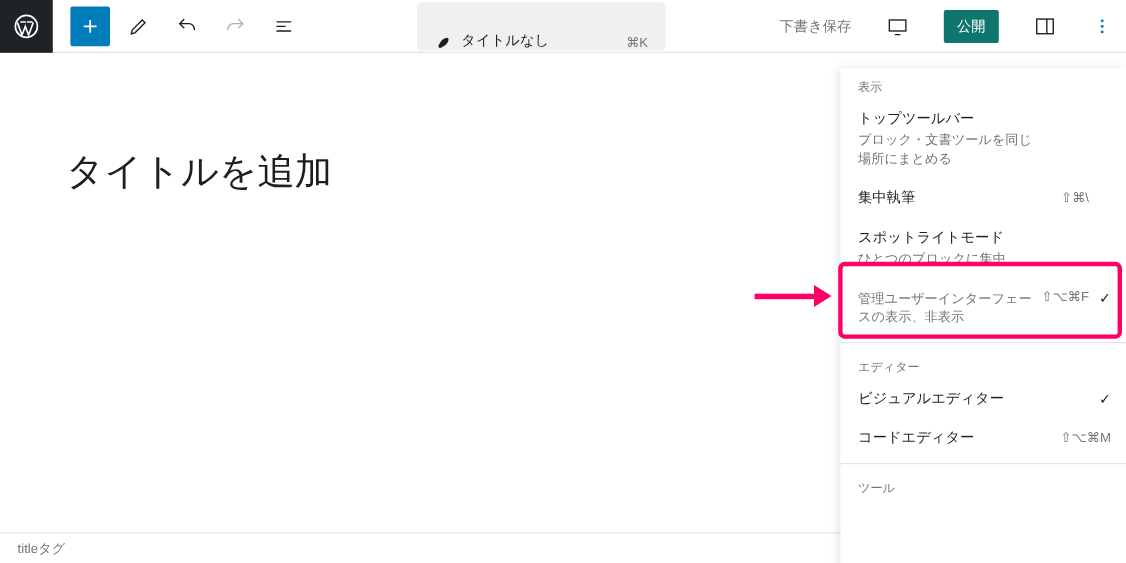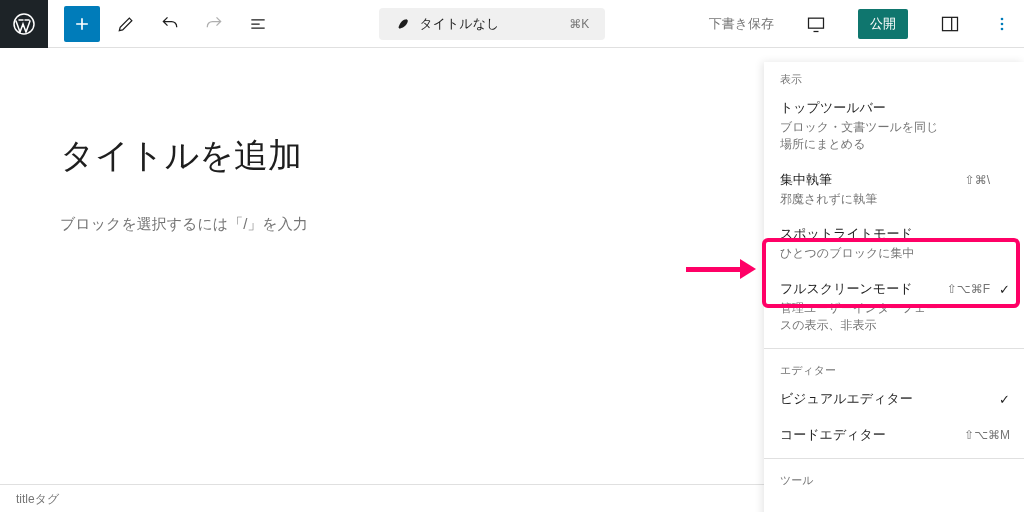--- a/index.html
+++ b/index.html
@@ -3,21 +3,21 @@
 <meta charset="utf-8">
 <style>
   * { box-sizing: border-box; margin: 0; padding: 0; }
   html, body { width: 1024px; height: 512px; font-family: -apple-system, "Hiragino Sans", sans-serif; overflow: hidden; background: #fff; }
   .topbar { height: 48px; display: flex; align-items: center; border-bottom: 1px solid #e0e0e0; }
   .wp-logo { width: 48px; height: 48px; background: #1d2327; display: flex; align-items: center; justify-content: center; color: #fff; }
   .wp-logo svg { width: 24px; height: 24px; }
   .btn-sq { width: 36px; height: 36px; display: flex; align-items: center; justify-content: center; margin-left: 8px; border-radius: 2px; }
   .btn-add { background: #007cba; color: #fff; margin-left: 16px; }
   .btn-icon { color: #1e1e1e; }
-  .title-pill { flex: 0 0 auto; margin-left: auto; margin-right: auto; display: flex; align-items: center; height: 32px; padding: 0 16px; background: #f0f0f0; border-radius: 4px; font-size: 13px; color: #1e1e1e; gap: 10px; }
+  .title-pill { flex: 0 0 auto; margin-left: auto; margin-right: auto; display: flex; align-items: flex-end; height: 44px; padding: 0 16px; background: #f0f0f0; border-radius: 4px; font-size: 13px; color: #1e1e1e; gap: 10px; }
   .title-pill .kbd { margin-left: 60px; color: #757575; font-size: 12px; }
   .top-right { display: flex; align-items: center; gap: 32px; margin-right: 12px; }
   .draft { color: #757575; font-size: 13px; }
   .publish { background: #0f766e; color: #fff; padding: 6px 12px; border-radius: 2px; font-size: 13px; }
   .editor { position: absolute; top: 48px; left: 0; right: 0; bottom: 0; padding: 56px 60px; }
   .ed-title { font-size: 34px; font-weight: 400; color: #1e1e1e; margin-bottom: 36px; margin-top: 29px; }
   .ed-prompt { font-size: 15px; color: #757575; }
   .footer { position: absolute; bottom: 0; left: 0; right: 16px; height: 28px; border-top: 1px solid #e0e0e0; font-size: 12px; color: #757575; padding: 6px 16px; background: #fff; }
   .menu { position: absolute; top: 62px; right: 0; width: 260px; background: #fff; box-shadow: -2px 0 8px rgba(0,0,0,0.1); height: calc(512px - 48px); overflow: hidden; font-size: 13px; }
   .menu-section-label { color: #757575; font-size: 11px; padding: 10px 16px 4px; }
@@ -97,48 +97,45 @@
           <circle cx="12" cy="6" r="1.6" fill="#007cba"></circle>
           <circle cx="12" cy="12" r="1.6" fill="#007cba"></circle>
           <circle cx="12" cy="18" r="1.6" fill="#007cba"></circle>
         </svg>
     </span>
   </div>
 </div>
 
 <div class="editor">
   <div class="ed-title">タイトルを追加</div>
-  <div class="ed-prompt">ブロックを選択するには「/」を入力</div>
 </div>
 
 <div class="footer">
   <span>titleタグ</span>
 </div>
 
 <div class="menu">
   <div class="menu-section-label">表示</div>
 
   <div class="menu-item">
     <div class="mi-title">トップツールバー</div>
     <div class="mi-desc">ブロック・文書ツールを同じ場所にまとめる</div>
   </div>
 
   <div class="menu-item">
     <div class="mi-title">集中執筆</div>
-    <div class="mi-desc">邪魔されずに執筆</div>
     <div class="mi-shortcut">⇧⌘\</div>
   </div>
 
   <div class="menu-item">
     <div class="mi-title">スポットライトモード</div>
     <div class="mi-desc">ひとつのブロックに集中</div>
   </div>
 
   <div class="menu-item">
-    <div class="mi-title">フルスクリーンモード</div>
     <div class="mi-desc">管理ユーザーインターフェースの表示、非表示</div>
     <div class="mi-shortcut">⇧⌥⌘F</div>
     <div class="mi-check">✓</div>
   </div>
 
   <div class="menu-divider"></div>
   <div class="menu-section-label">エディター</div>
 
   <div class="menu-item">
     <div class="mi-title">ビジュアルエディター</div>

